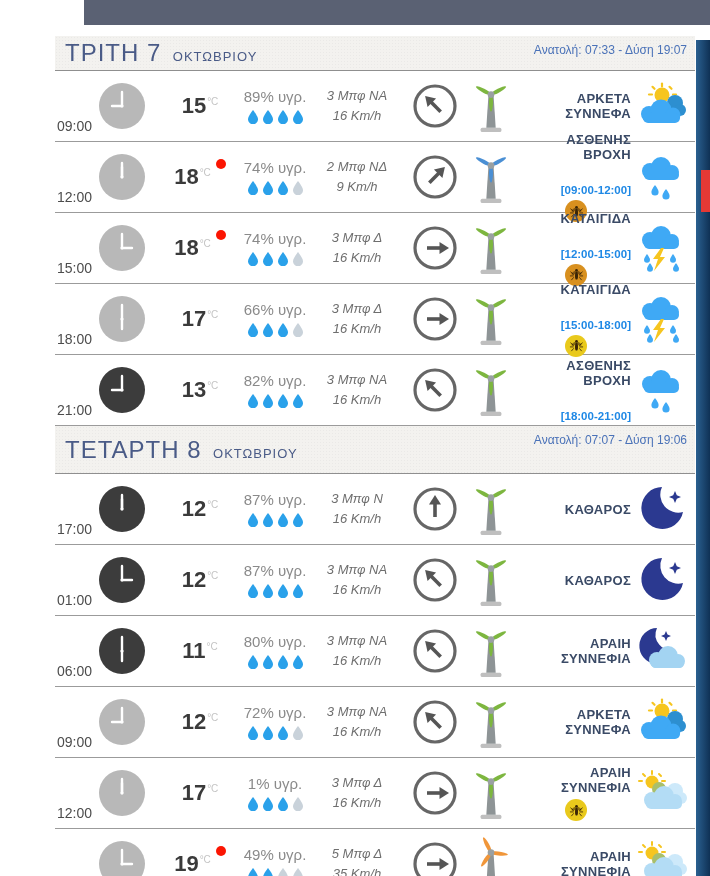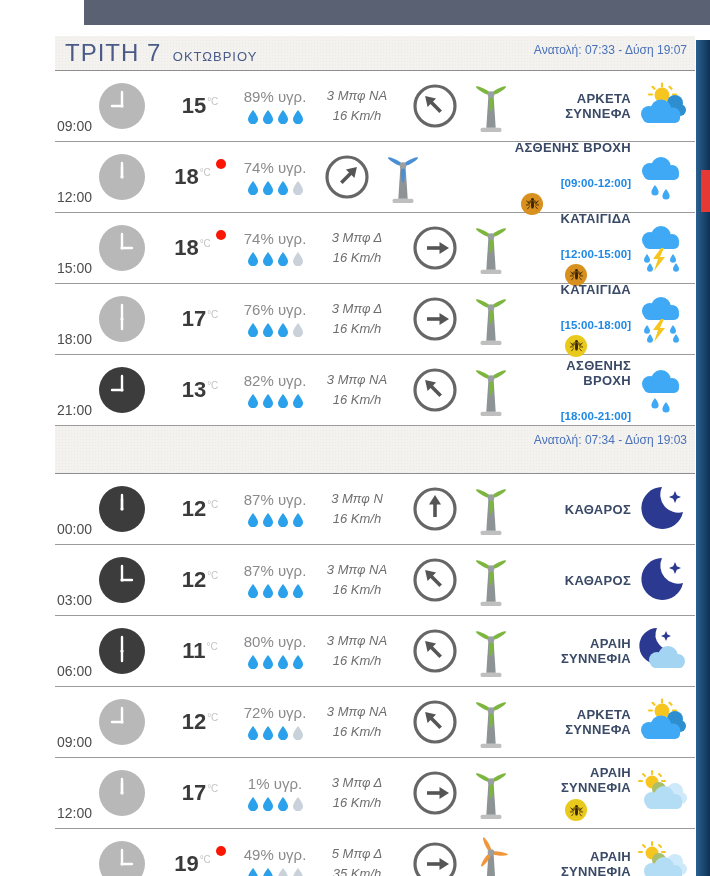--- a/index.html
+++ b/index.html
@@ -211,20 +211,24 @@
                   </svg>
                 </span>
         <span class="drop drop-off">
                   <svg width="12" height="15" viewBox="0 0 12 15">
                     <path fill="currentColor" d="M6 1C6 1 1 7.2 1 10.3a5 5 0 0 0 10 0C11 7.2 6 1 6 1Z"></path>
                   </svg>
                 </span>
       </div>
     </div>
 
+    <div class="c-wind">
+      <div>2 Μπφ ΝΔ</div>
+      <div>9 Km/h</div>
+    </div>
 
     <svg class="c-dir" width="48" height="48" viewBox="0 0 48 48">
       <circle cx="24" cy="24" r="20" fill="none" stroke="#666" stroke-width="3.2"></circle>
       <g class="dir-arrow" transform="rotate(45 24 24)">
         <line x1="24" y1="32" x2="24" y2="18" stroke="#555" stroke-width="3.6"></line>
         <polygon points="24,10 18,19.5 30,19.5" fill="#555"></polygon>
       </g>
     </svg>
 
     <svg class="c-turb" width="52" height="54" viewBox="0 0 48 52">
@@ -395,21 +399,21 @@
       <circle cx="23" cy="23" r="1.6" fill="#fff"></circle>
     </svg>
 
     <div class="c-temp">
       <span class="temp-num">17</span>
       <span class="temp-unit">°C</span>
 
     </div>
 
     <div class="c-hum">
-      <div class="hum-text">76% υγρ.</div>
+      <div class="hum-text">66% υγρ.</div>
       <div class="drops">
         <span class="drop drop-on">
                   <svg width="12" height="15" viewBox="0 0 12 15">
                     <path fill="currentColor" d="M6 1C6 1 1 7.2 1 10.3a5 5 0 0 0 10 0C11 7.2 6 1 6 1Z"></path>
                   </svg>
                 </span>
         <span class="drop drop-on">
                   <svg width="12" height="15" viewBox="0 0 12 15">
                     <path fill="currentColor" d="M6 1C6 1 1 7.2 1 10.3a5 5 0 0 0 10 0C11 7.2 6 1 6 1Z"></path>
                   </svg>
@@ -584,25 +588,29 @@
         <path fill="#3fa9f5" d="M31 36c0 0-3.6 4.6-3.6 6.9a3.6 3.6 0 0 0 7.2 0C34.6 40.6 31 36 31 36Z"></path>
       </svg>
 
     </div>
   </div>
 </div>
   </section>
 
   <section class="day-section">
     <div class="day-header">
-      <div class="sun-info">Ανατολή: 07:34  - Δύση 19:03</div>
+      <div class="day-title">
+        <span class="day-name">ΤΕΤΑΡΤΗ 8</span>
+        <span class="day-month">ΟΚΤΩΒΡΙΟΥ</span>
+      </div>
+      <div class="sun-info">Ανατολή: 07:07  - Δύση 19:06</div>
     </div>
     <div class="day-rows">
   <div class="row">
-    <div class="c-time">00:00</div>
+    <div class="c-time">17:00</div>
 
     <svg class="c-clock clock-night" viewBox="0 0 46 46">
       <circle cx="23" cy="23" r="23" fill="currentColor"></circle>
       <line class="minute-hand" x1="23" y1="23" x2="23" y2="9" stroke="#fff" stroke-width="2.4" stroke-linecap="round"></line>
       <line class="hour-hand" x1="23" y1="23" x2="23" y2="13" stroke="#fff" stroke-width="2.4" stroke-linecap="round" transform="rotate(0 23 23)"></line>
       <circle cx="23" cy="23" r="1.6" fill="#fff"></circle>
     </svg>
 
     <div class="c-temp">
       <span class="temp-num">12</span>
@@ -675,21 +683,21 @@
 
       <svg width="50" height="48" viewBox="0 0 48 48">
         <path fill="#2b3990" d="M26 2 A21 21 0 1 0 47 27 A18 18 0 0 1 26 2 Z"></path>
         <polygon fill="#2b3990" points="39,6 40.8,10.2 45,12 40.8,13.8 39,18 37.2,13.8 33,12 37.2,10.2"></polygon>
       </svg>
 
     </div>
   </div>
 
   <div class="row">
-    <div class="c-time">03:00</div>
+    <div class="c-time">01:00</div>
 
     <svg class="c-clock clock-night" viewBox="0 0 46 46">
       <circle cx="23" cy="23" r="23" fill="currentColor"></circle>
       <line class="minute-hand" x1="23" y1="23" x2="23" y2="9" stroke="#fff" stroke-width="2.4" stroke-linecap="round"></line>
       <line class="hour-hand" x1="23" y1="23" x2="23" y2="13" stroke="#fff" stroke-width="2.4" stroke-linecap="round" transform="rotate(90 23 23)"></line>
       <circle cx="23" cy="23" r="1.6" fill="#fff"></circle>
     </svg>
 
     <div class="c-temp">
       <span class="temp-num">12</span>

